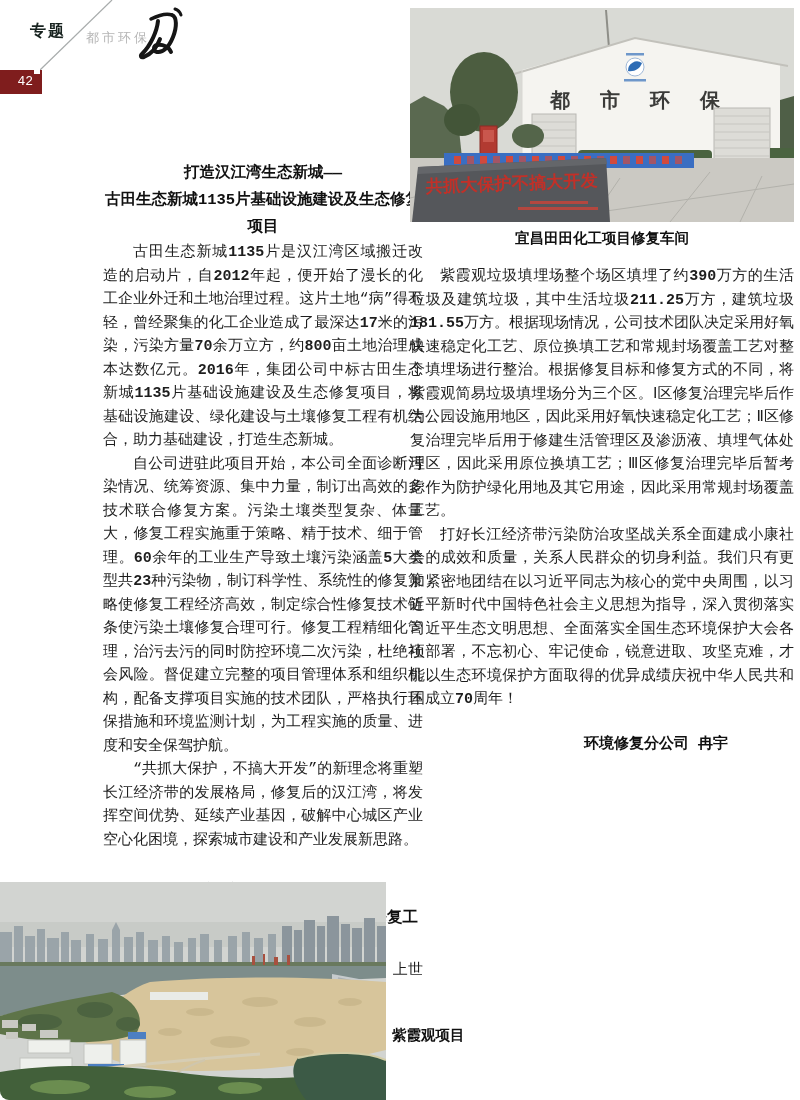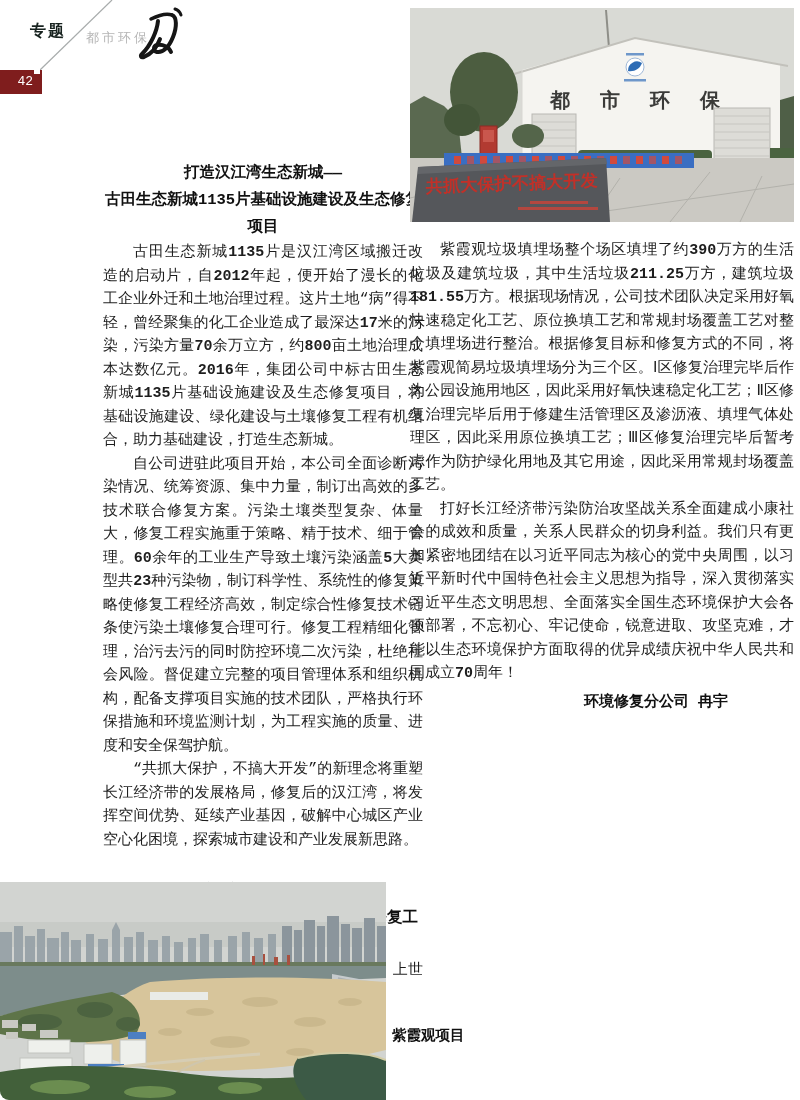--- a/index.html
+++ b/index.html
@@ -23,21 +23,21 @@
 
   .article-title{font-size:15.5px;font-weight:bold;text-align:center;line-height:27px;color:#101010;}
   .body-par{font-size:15px;line-height:23.5px;text-align:justify;text-indent:2em;margin:0;color:#1d1d1d;}
   .body-par.no-indent{text-indent:0;}
   .body-par b{font-weight:bold;}
   .h2-group{margin-top:26px;}
 
   .photo-frame{display:block;}
   .photo-caption{font-size:14.5px;font-weight:bold;text-align:center;margin-top:7px;color:#101010;}
   .right-text{margin-top:17px;}
-  .signature{font-size:15px;font-weight:bold;text-align:right;padding-right:66px;margin-top:6px;color:#101010;}
+  .signature{font-size:15px;font-weight:bold;text-align:right;padding-right:66px;margin-top:22px;color:#101010;}
 
   .bottom-photo{position:absolute;left:0;top:882px;width:386px;height:218px;}
   .bottom-caption{position:absolute;left:392px;top:1026px;font-size:14.5px;font-weight:bold;color:#101010;}
 </style>
 </head>
 <body>
 
 <div class="page">
 
   <svg class="diagonal-line" width="130" height="80" viewBox="0 0 130 80">
@@ -122,20 +122,21 @@
           <rect x="265" y="148" width="7" height="8" opacity="0.7"></rect>
       </g>
       <polygon points="8,159 196,150 200,214 2,214" fill="#55575b"></polygon>
       <polygon points="8,159 196,150 197,156 8,166" fill="#64666a"></polygon>
       <text x="16" y="184" font-size="17" font-weight="bold" fill="#c23028" textLength="172" lengthAdjust="spacingAndGlyphs" transform="rotate(-2 16 184)">共抓大保护不搞大开发</text>
       <g fill="#b3473f">
         <rect x="120" y="193" width="58" height="3"></rect>
         <rect x="108" y="199" width="80" height="3"></rect>
       </g>
     </svg>
+    <div class="photo-caption">宜昌田田化工项目修复车间</div>
 
     <div class="right-text">
       <p class="body-par">紫霞观垃圾填埋场整个场区填埋了约<b>390</b>万方的生活垃圾及建筑垃圾，其中生活垃圾<b>211.25</b>万方，建筑垃圾<b>181.55</b>万方。根据现场情况，公司技术团队决定采用好氧快速稳定化工艺、原位换填工艺和常规封场覆盖工艺对整个填埋场进行整治。根据修复目标和修复方式的不同，将紫霞观简易垃圾填埋场分为三个区。Ⅰ区修复治理完毕后作为公园设施用地区，因此采用好氧快速稳定化工艺；Ⅱ区修复治理完毕后用于修建生活管理区及渗沥液、填埋气体处理区，因此采用原位换填工艺；Ⅲ区修复治理完毕后暂考虑作为防护绿化用地及其它用途，因此采用常规封场覆盖工艺。</p>
       <p class="body-par">打好长江经济带污染防治攻坚战关系全面建成小康社会的成效和质量，关系人民群众的切身利益。我们只有更加紧密地团结在以习近平同志为核心的党中央周围，以习近平新时代中国特色社会主义思想为指导，深入贯彻落实习近平生态文明思想、全面落实全国生态环境保护大会各项部署，不忘初心、牢记使命，锐意进取、攻坚克难，才能以生态环境保护方面取得的优异成绩庆祝中华人民共和国成立<b>70</b>周年！</p>
       <div class="signature">环境修复分公司 冉宇</div>
     </div>
   </div>
 
   <svg class="bottom-photo" width="386" height="218" viewBox="0 0 386 218">
     <rect width="386" height="218" fill="#d2d4d1"></rect>

